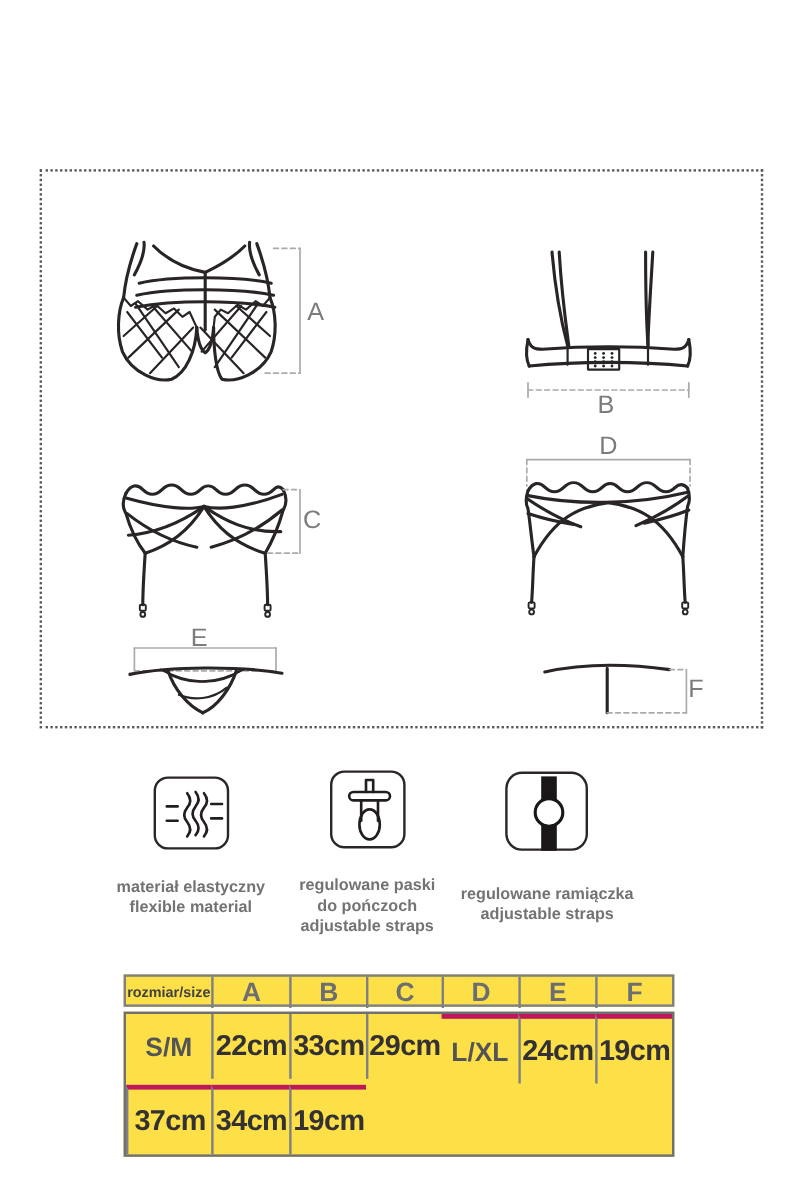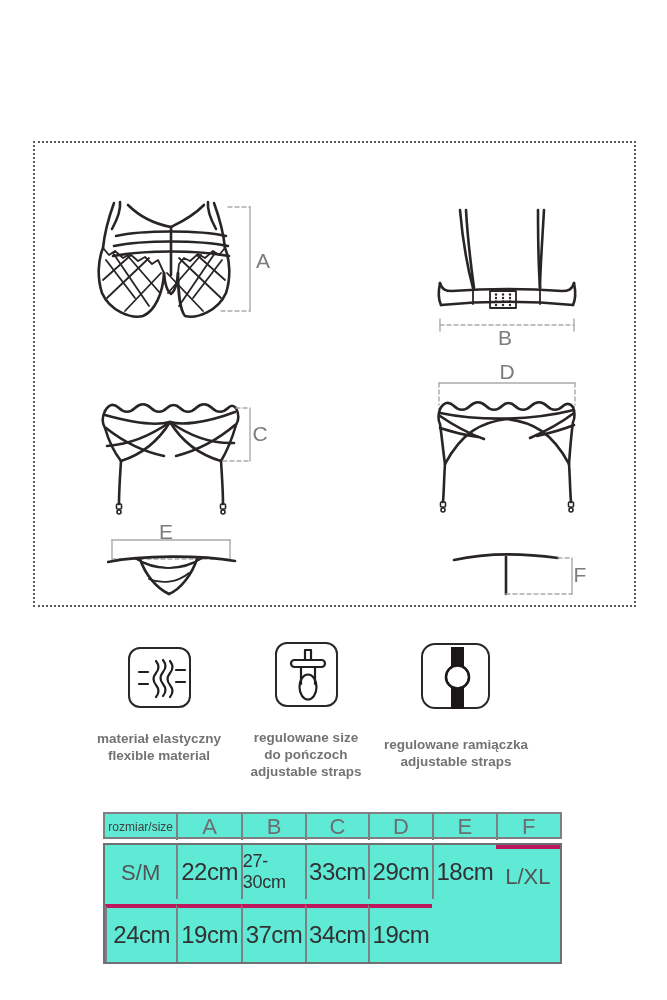--- a/index.html
+++ b/index.html
@@ -15,21 +15,21 @@
   .art .clip{stroke:#292425;stroke-width:1.6;fill:none;}
   .art .dot{fill:#292425;stroke:none;}
   .mlabel{position:absolute;font-size:21px;color:#7c7c7f;transform:translateX(-50%);line-height:1;}
   .feature-caption{position:absolute;transform:translateX(-50%);text-align:center;
         font-size:13.5px;line-height:17px;font-weight:700;color:#737373;white-space:nowrap;}
   .icon-box{position:absolute;border:2.2px solid #2b2627;border-radius:12px;box-sizing:border-box;background:#fff;}
   .icon-box svg{position:absolute;left:0;top:0;}
   .icon-box .g{fill:none;stroke:#221d1e;stroke-width:2.2;stroke-linecap:round;}
   .size-table{position:absolute;left:103px;top:812px;width:459px;}
   .st-header,.st-body{display:grid;grid-template-columns:72fr 65fr 65fr 63fr 65fr 64fr 65fr;
-        border:2px solid #7e8083;box-sizing:border-box;background:#5eead4;}
+        border:2px solid #7e8083;box-sizing:border-box;background:#fde047;font-weight:bold;}
   .st-header{height:27px;}
   .st-body{margin-top:4px;border-color:#6f7073;}
   .cell{display:flex;align-items:center;justify-content:center;}
   .cell.bl{border-left:2px solid #7e8083;}
   .cell.bt{border-top:4px solid #be185d;}
   .h-col{font-size:22px;color:#6d6e71;}
   .h-size{font-size:12px;color:#414143;}
   .b-size{font-size:22px;color:#545457;height:55px;}
   .b-val{font-size:24px;color:#333134;height:54px;letter-spacing:-0.5px;}
   .b-val.small{font-size:18px;letter-spacing:-0.3px;}
@@ -218,21 +218,21 @@
       <rect x="28" y="2" width="13" height="62" fill="#1b1718"></rect>
       <circle cx="34.5" cy="32" r="11.5" fill="#ffffff" stroke="#1b1718" stroke-width="2.6"></circle>
     </svg>
   </div>
 
   <div class="feature-caption" style="left:159px;top:730px;">
     <div>materiał elastyczny</div>
     <div>flexible material</div>
   </div>
   <div class="feature-caption" style="left:306px;top:729px;">
-    <div>regulowane size</div>
+    <div>regulowane paski</div>
     <div>do pończoch</div>
     <div>adjustable straps</div>
   </div>
   <div class="feature-caption" style="left:456px;top:736px;">
     <div>regulowane ramiączka</div>
     <div>adjustable straps</div>
   </div>
 
   <div class="size-table">
     <div class="st-header">
@@ -240,24 +240,22 @@
       <div class="cell h-col bl">A</div>
       <div class="cell h-col bl">B</div>
       <div class="cell h-col bl">C</div>
       <div class="cell h-col bl">D</div>
       <div class="cell h-col bl">E</div>
       <div class="cell h-col bl">F</div>
     </div>
     <div class="st-body">
       <div class="cell b-size">S/M</div>
       <div class="cell b-val bl">22cm</div>
-      <div class="cell b-val bl small">27-30cm</div>
       <div class="cell b-val bl">33cm</div>
       <div class="cell b-val bl">29cm</div>
-      <div class="cell b-val bl">18cm</div>
       <div class="cell b-size bt">L/XL</div>
       <div class="cell b-val bl bt">24cm</div>
       <div class="cell b-val bl bt">19cm</div>
       <div class="cell b-val bl bt">37cm</div>
       <div class="cell b-val bl bt">34cm</div>
       <div class="cell b-val bl bt">19cm</div>
     </div>
   </div>
 
 </div>

